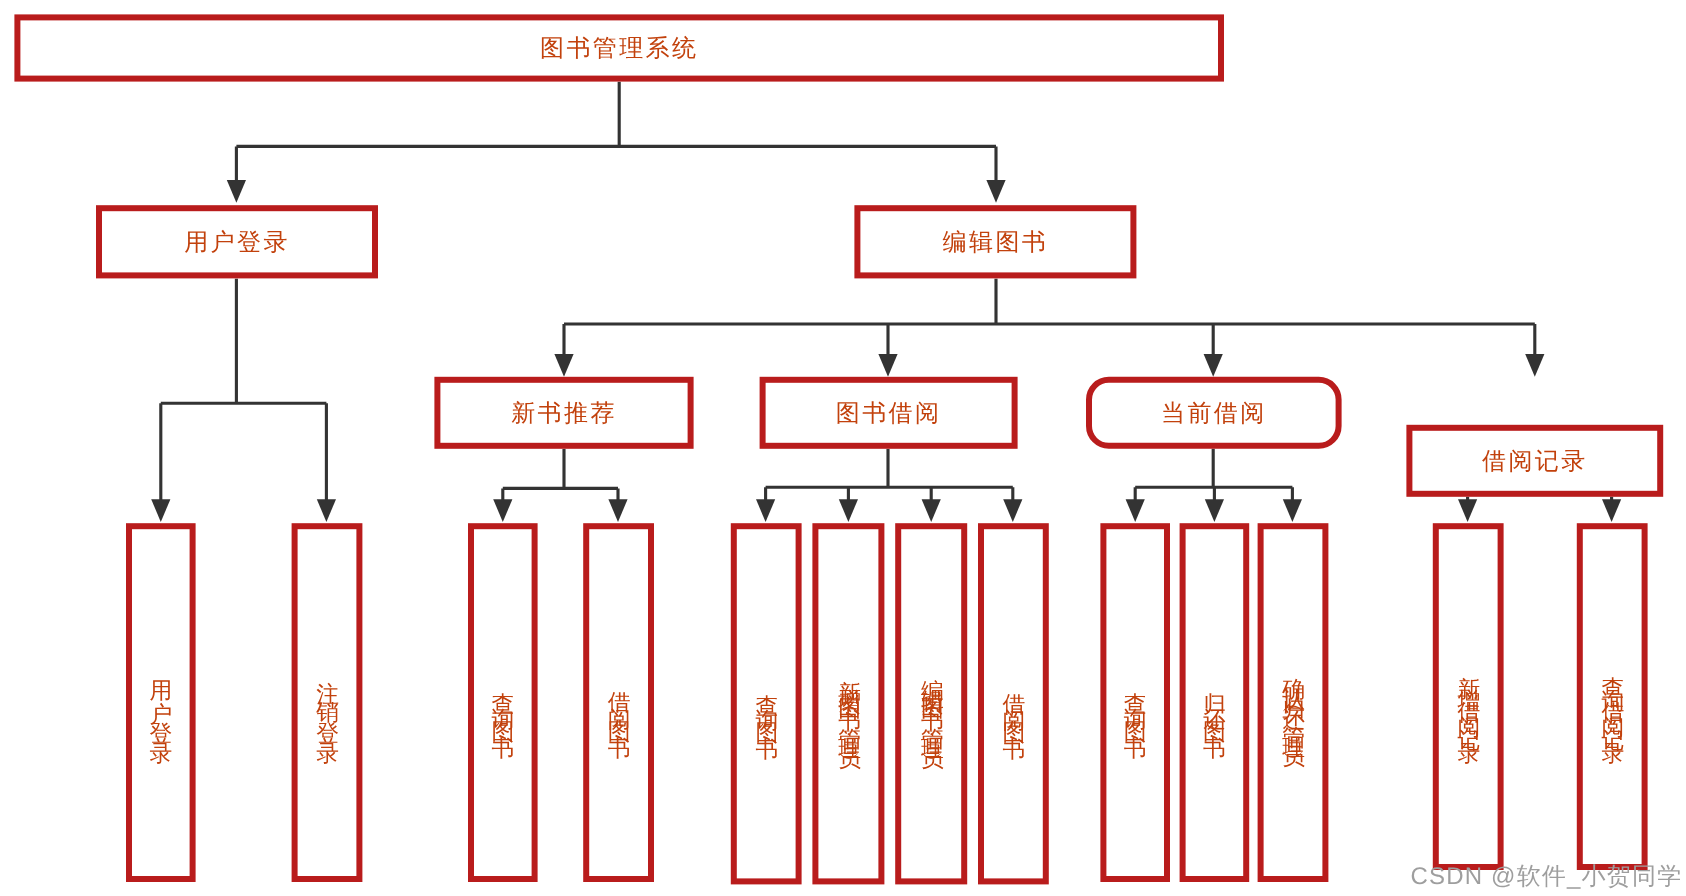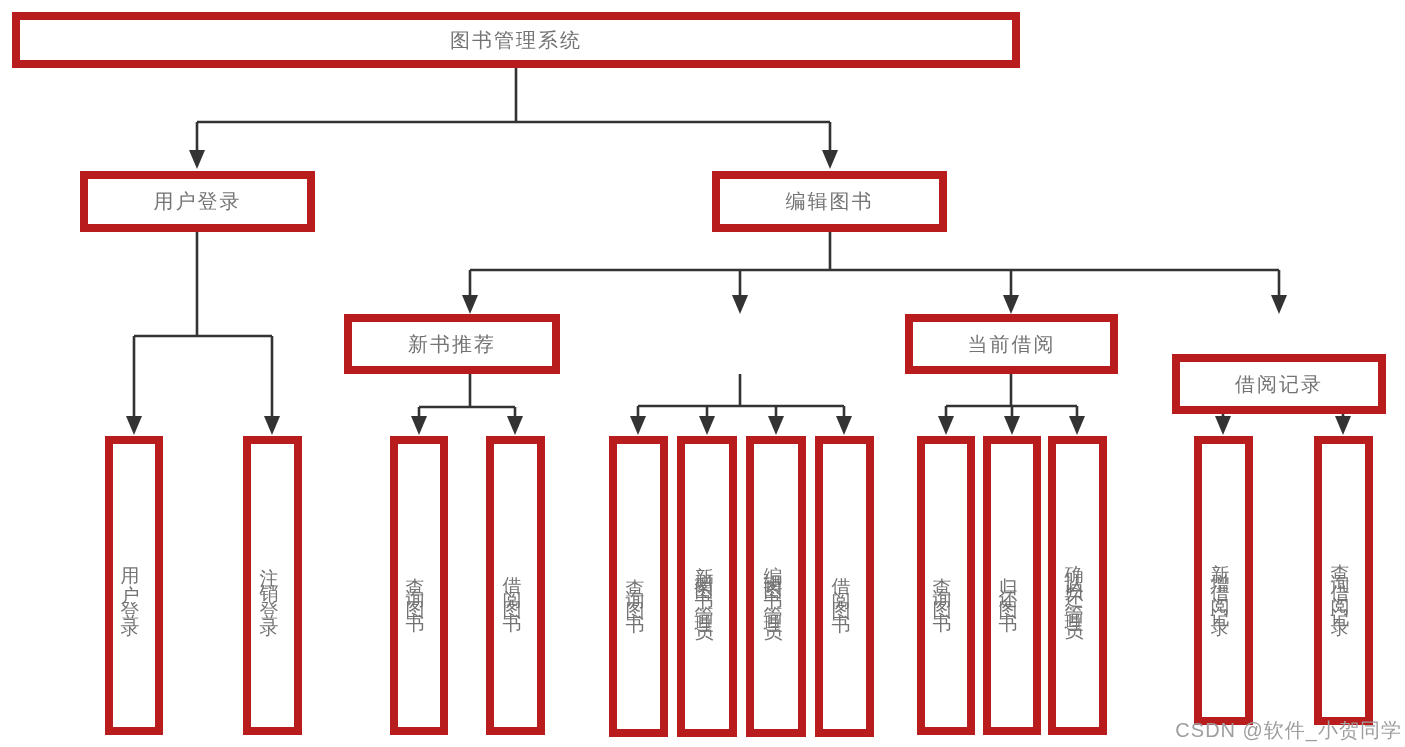--- a/index.html
+++ b/index.html
@@ -26,23 +26,23 @@
     stroke-width: 2.6;
     fill: none;
   }
   .wires path.arrow {
     fill: #333333;
     stroke: none;
   }
   .node {
     position: absolute;
     box-sizing: border-box;
-    border: 8px solid #b91c1c;
+    border: 5px solid #b91c1c;
     background: #ffffff;
-    color: #737373;
+    color: #c2410c;
   }
   .hnode {
     display: flex;
     align-items: center;
     justify-content: center;
     font-size: 20px;
     letter-spacing: 2px;
     white-space: nowrap;
   }
   .vnode {
@@ -112,22 +112,23 @@
       <path class="arrow" d="M1215,416 L1231,416 L1223,435 Z"></path>
       <path class="arrow" d="M1335,416 L1351,416 L1343,435 Z"></path>
     </g>
   </svg>
 
   <div class="node hnode" style="left:12px; top:12px; width:1008px; height:56px;">图书管理系统</div>
 
   <div class="node hnode" style="left:80px; top:171px; width:235px; height:61px;">用户登录</div>
   <div class="node hnode" style="left:712px; top:171px; width:235px; height:61px;">编辑图书</div>
 
-  <div class="node hnode" style="left:344px; top:314px; width:216px; height:60px;">新书推荐</div>
-  <div class="node hnode" style="left:905px; top:314px; width:213px; height:60px;">当前借阅</div>
+  <div class="node hnode" style="left:362px; top:314px; width:216px; height:60px;">新书推荐</div>
+  <div class="node hnode" style="left:633px; top:314px; width:215px; height:60px;">图书借阅</div>
+  <div class="node hnode" style="left:905px; top:314px; width:213px; height:60px;border-radius:19px;">当前借阅</div>
   <div class="node hnode" style="left:1172px; top:314px; width:214px; height:60px;margin-top:40px;">借阅记录</div>
 
   <div class="node vnode ls-xl" style="left:105px; top:436px; width:58px; height:299px;">用户登录</div>
   <div class="node vnode ls-xl" style="left:243px; top:436px; width:59px; height:299px;">注销登录</div>
 
   <div class="node vnode ls-l" style="left:390px; top:436px; width:58px; height:299px;">查询图书</div>
   <div class="node vnode ls-l" style="left:486px; top:436px; width:59px; height:299px;">借阅图书</div>
 
   <div class="node vnode ls-l" style="left:609px; top:436px; width:59px; height:301px;">查询图书</div>
   <div class="node vnode ls-s" style="left:677px; top:436px; width:60px; height:301px;">新增图书（管理员）</div>

